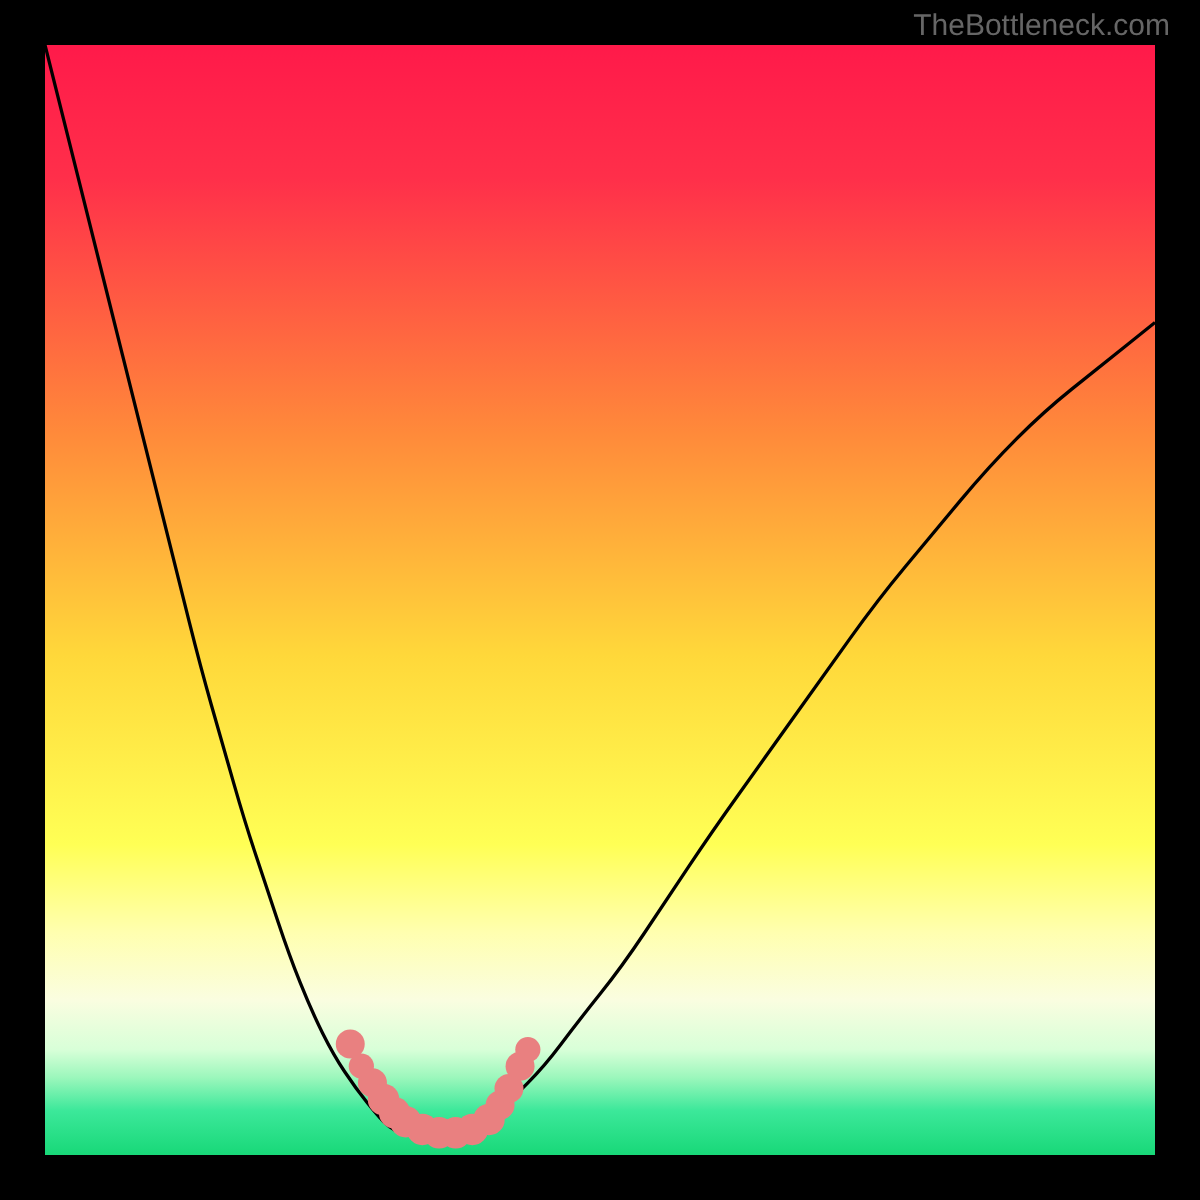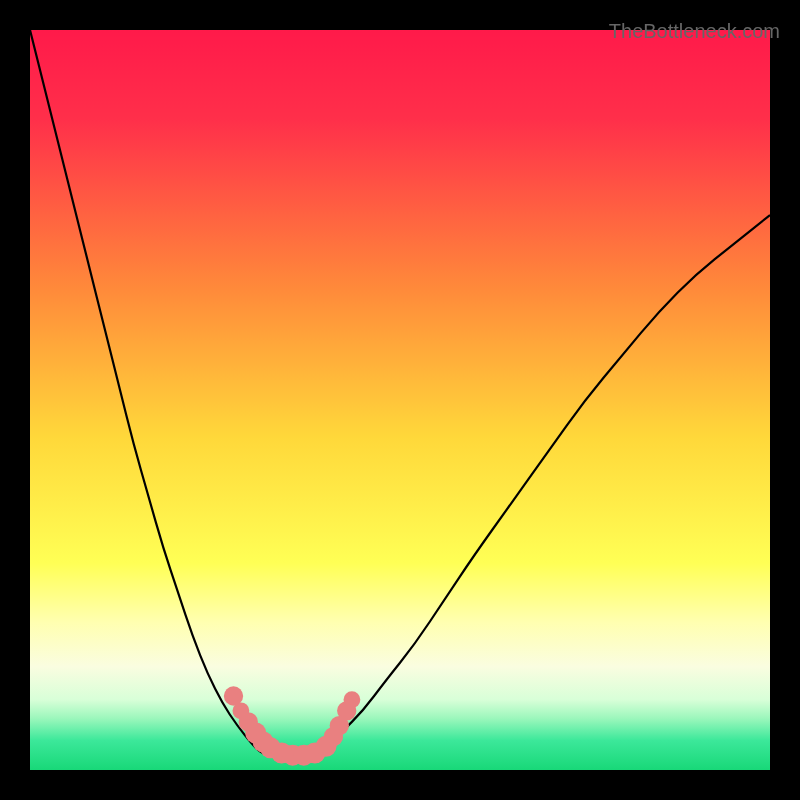--- a/index.html
+++ b/index.html
@@ -6,21 +6,21 @@
     margin: 0;
     padding: 0;
     width: 800px;
     height: 800px;
     background: #000;
     position: relative;
     font-family: Arial, sans-serif;
   }
   .watermark {
     position: absolute;
-    top: 20px;
+    top: 6px;
     right: 20px;
     color: #666;
     font-size: 20px;
     font-weight: 500;
     z-index: 10;
   }
   .plot-area {
     position: absolute;
     left: 30px;
     top: 30px;

